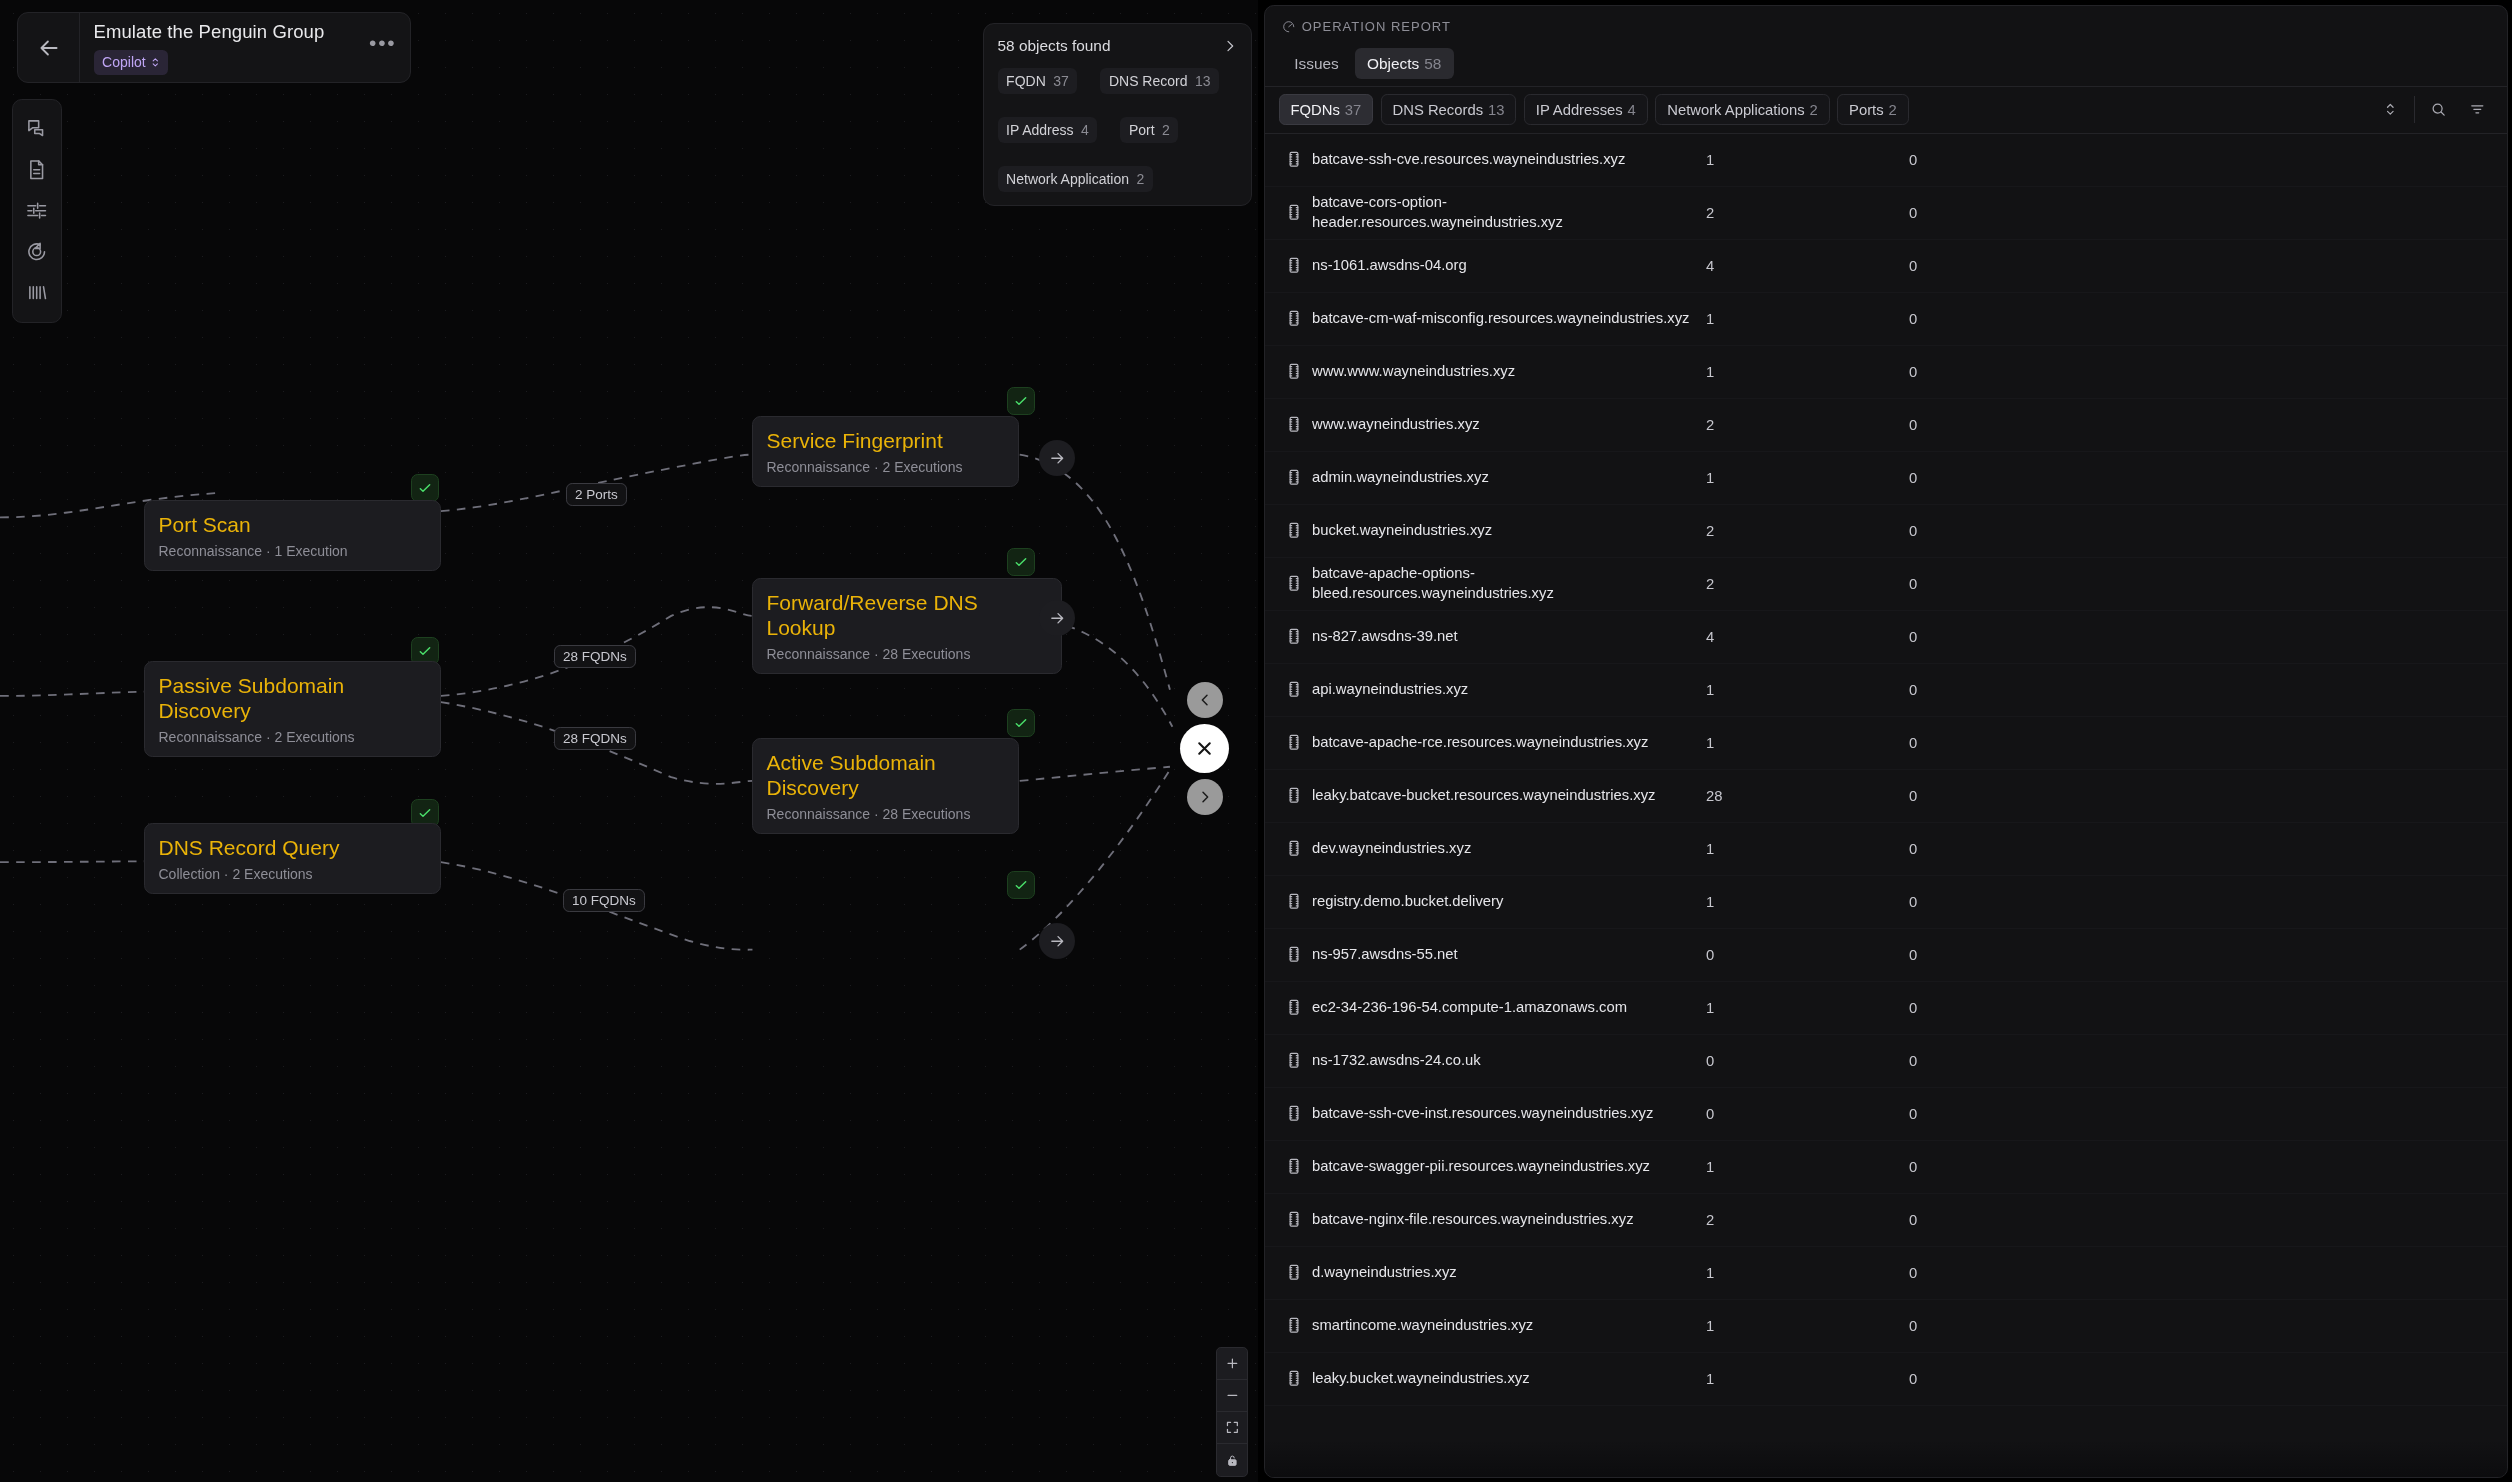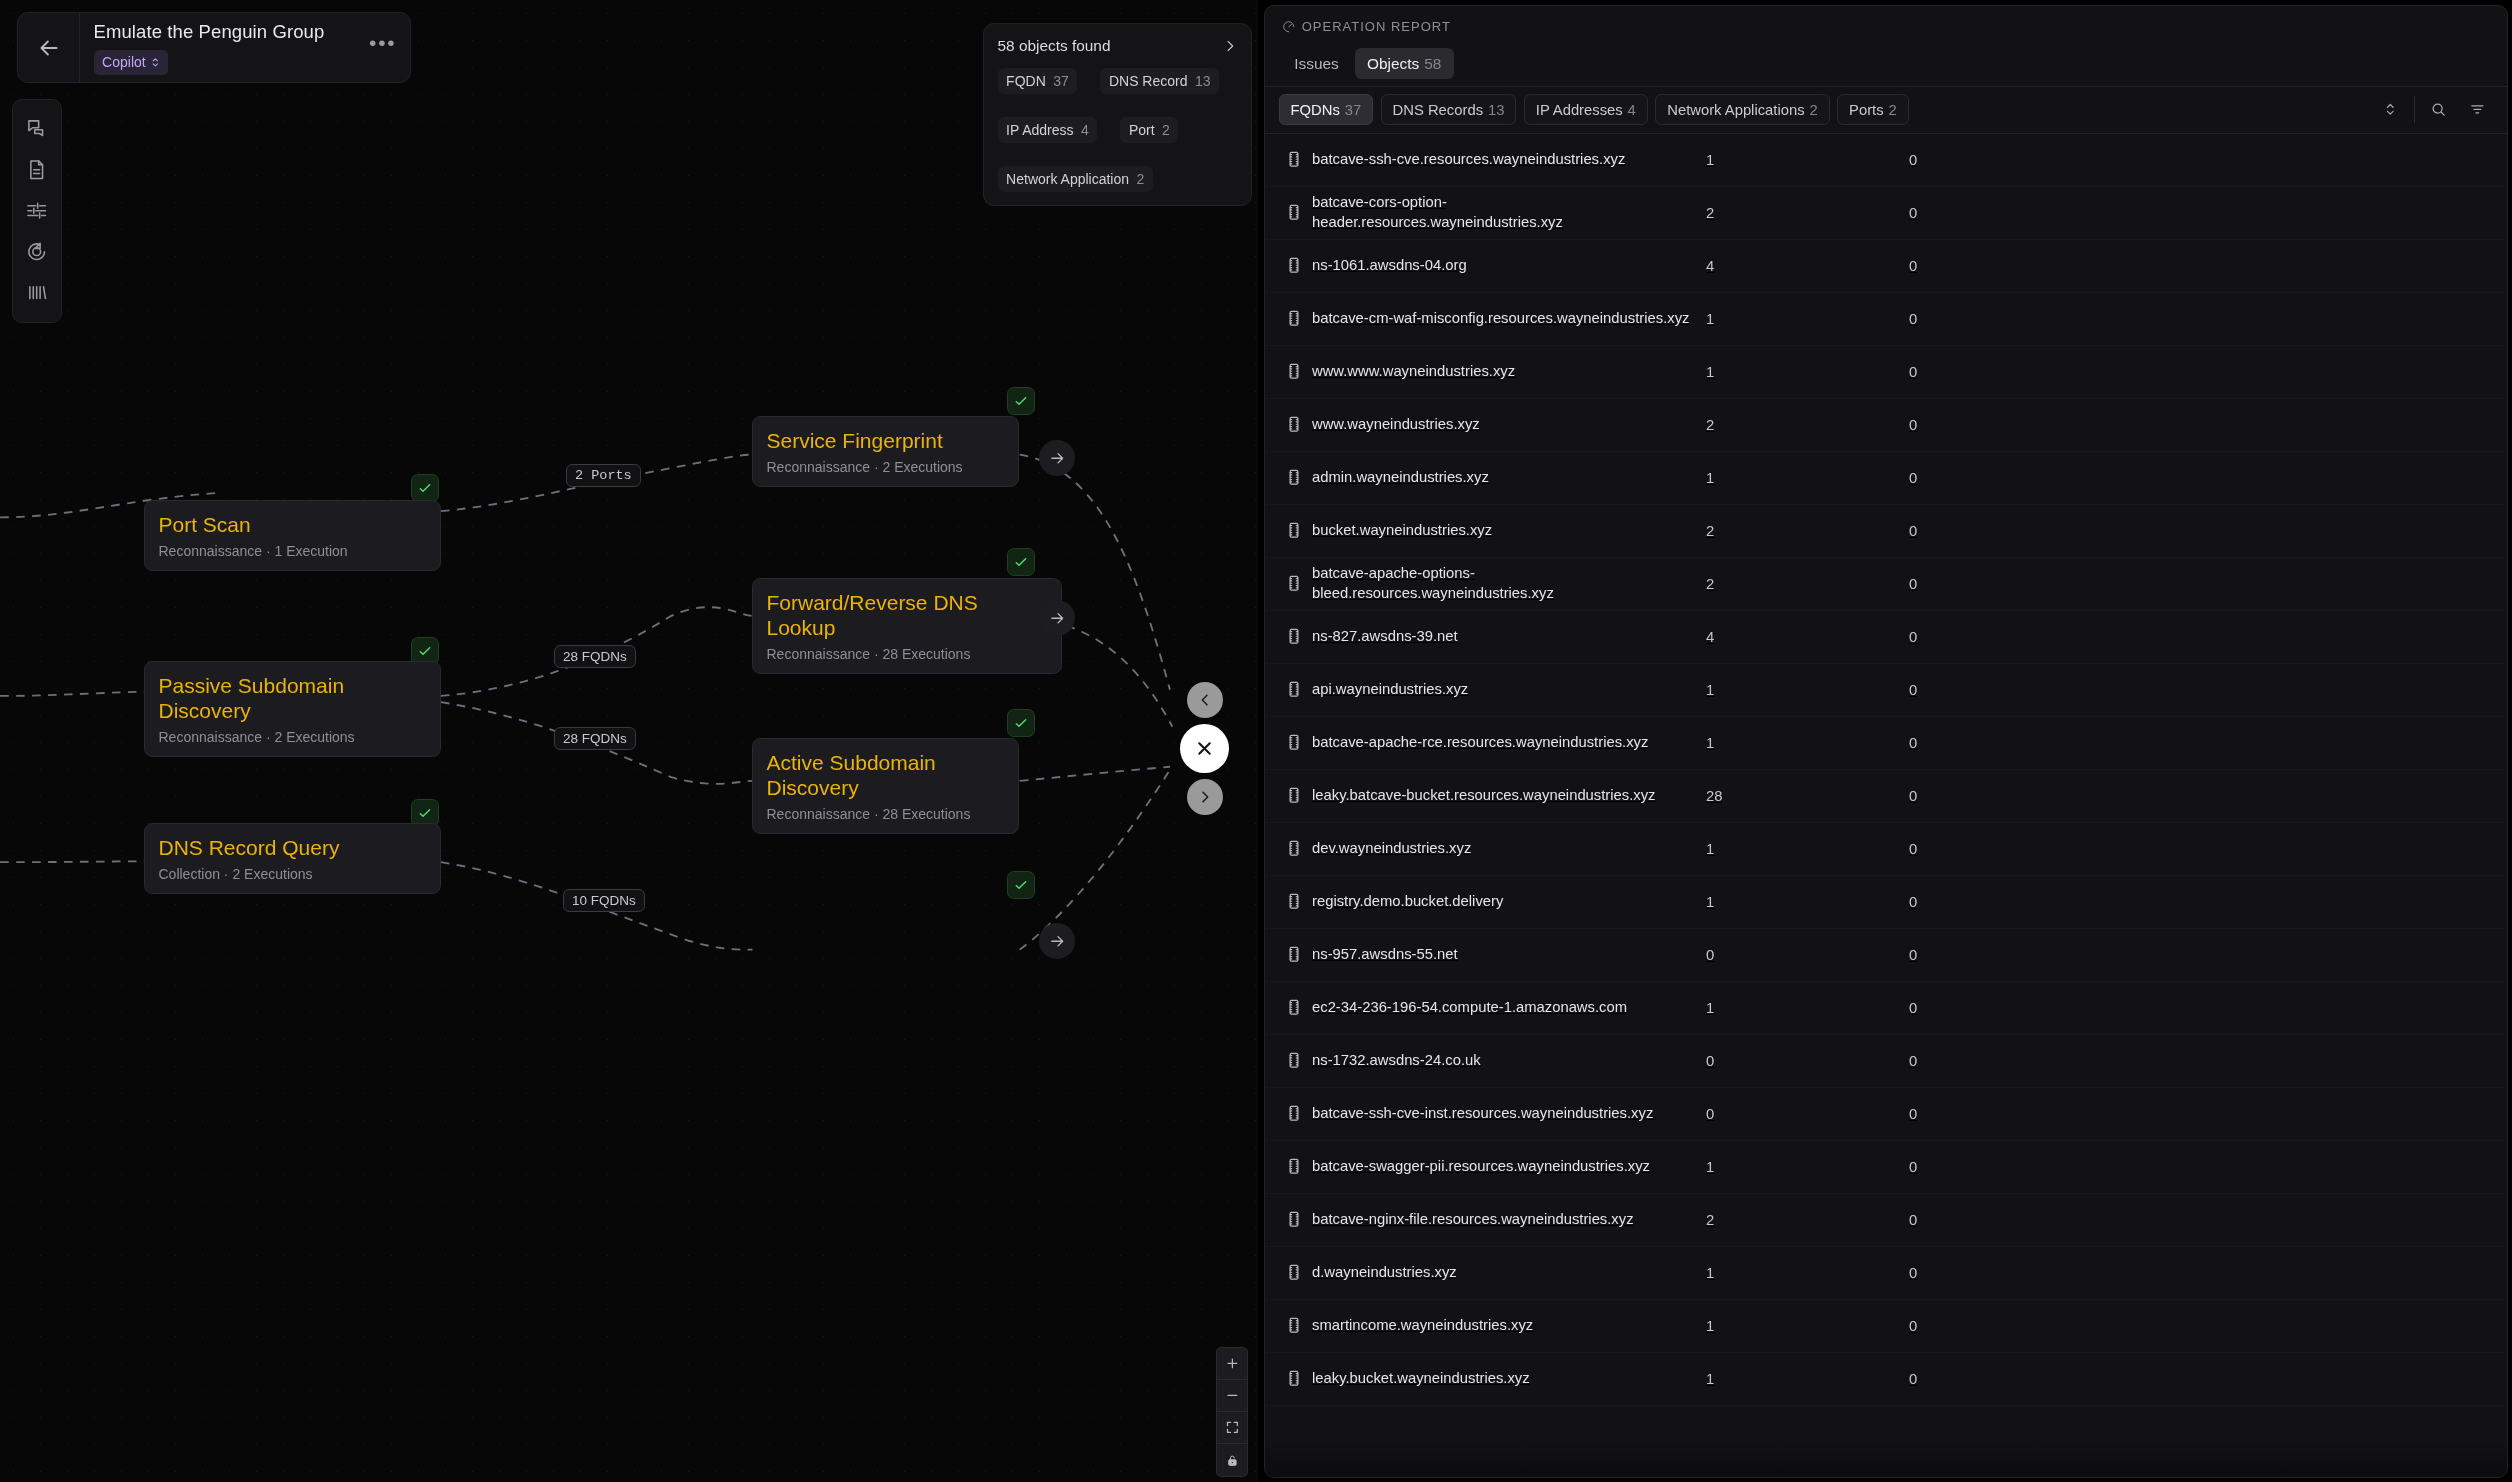--- a/index.html
+++ b/index.html
@@ -159,21 +159,21 @@
   .fchip.active { background: #2d2d33; border-color: #3a3a41; color: #f1f1f5; }
   .fchip .cnt { color: #85858e; margin-left: 4.9px; }
   .filter-spacer { flex: 1; }
   .fbtn {
     width: 32px; height: 32px; display: flex; align-items: center; justify-content: center;
     cursor: pointer;
   }
   .fbtn svg { width: 16.6px; height: 16.6px; }
   .fsep { width: 0.6px; height: 27px; background: #2a2a2f; }
 
-  .table { flex: 1; overflow: hidden; position: relative; text-decoration: underline; }
+  .table { flex: 1; overflow: hidden; position: relative; }
   .trow {
     display: flex; align-items: center; min-height: 53px;
     border-bottom: 0.6px solid #17171a; padding: 0 11px;
     cursor: pointer;
   }
   .tcell-icon { width: 36px; display: flex; align-items: center; justify-content: center; }
   .tcell-icon svg { width: 16px; height: 18.5px; }
   .tcell-name { flex: 0 0 394px; color: #e6e6ea; font-size: 14.8px; line-height: 1.35; padding-right: 9.9px; }
   .tcell-c1 { flex: 0 0 203px; color: #c7c7ce; font-size: 14.8px; }
   .tcell-c2 { flex: 0 0 246px; color: #c7c7ce; font-size: 14.8px; }
@@ -369,21 +369,21 @@
       <svg viewBox="0 0 24 24" fill="none" stroke="#4ade6a" stroke-width="2.2" stroke-linecap="round" stroke-linejoin="round">
           <path d="M5 13l4 4 10-10"></path>
         </svg>
     </div>
     <div class="arrow-btn" style="left:1039px; top:923px;">
       <svg viewBox="0 0 24 24" fill="none" stroke="#b9b9c0" stroke-width="1.8" stroke-linecap="round" stroke-linejoin="round">
           <path d="M5 12h14M13 6l6 6-6 6"></path>
         </svg>
     </div>
 
-    <div class="edge-label" style="left:566px; top:464px;font-family:Liberation Mono, monospace;">2 Ports</div>
+    <div class="edge-label" style="left:566px; top:483px;">2 Ports</div>
     <div class="edge-label" style="left:554px; top:645px;">28 FQDNs</div>
     <div class="edge-label" style="left:554px; top:727px;">28 FQDNs</div>
     <div class="edge-label" style="left:563px; top:889px;">10 FQDNs</div>
 
     <div class="nav-cluster">
       <div class="nav-round">
         <svg viewBox="0 0 24 24" fill="none" stroke="#1a1a1a" stroke-width="2.2" stroke-linecap="round" stroke-linejoin="round">
             <path d="M15 5l-7 7 7 7"></path>
           </svg>
       </div>

